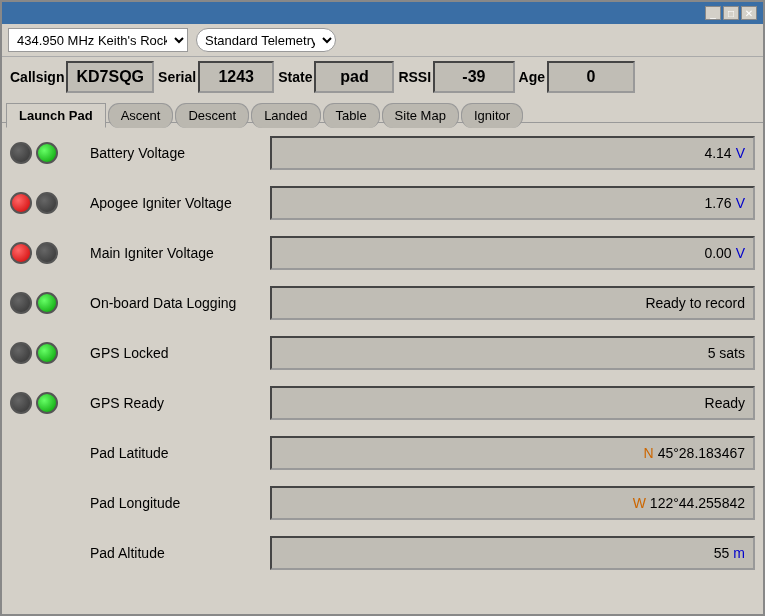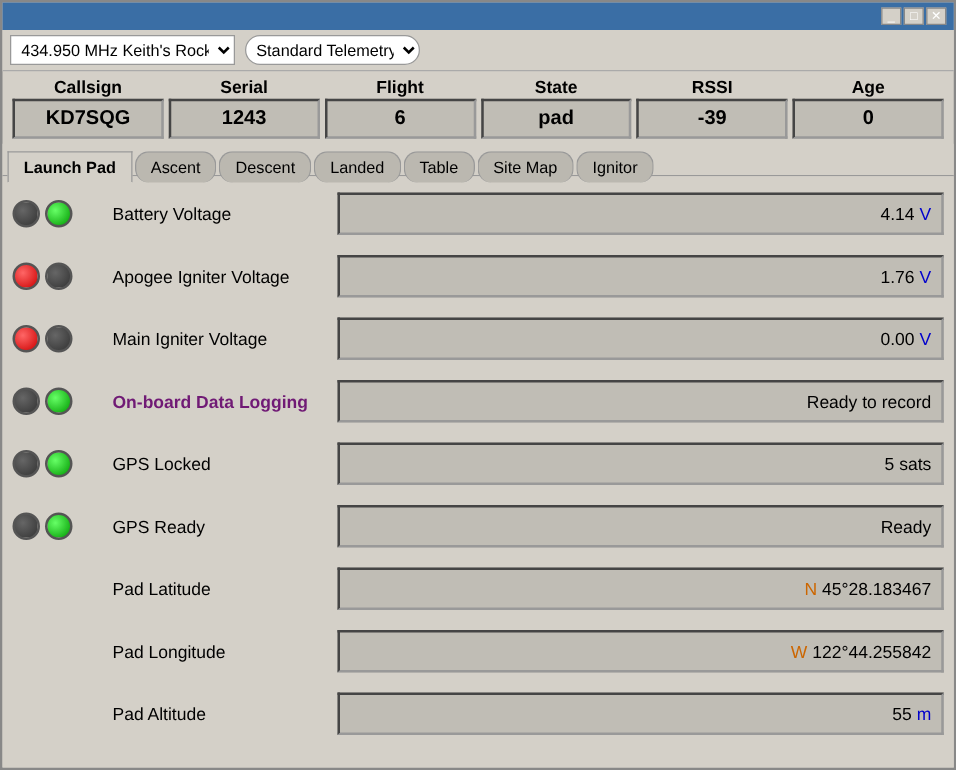--- a/index.html
+++ b/index.html
@@ -70,21 +70,21 @@
     }
     .header-grid {
       display: grid;
       grid-template-columns: repeat(6, 1fr);
       padding: 4px 8px;
       gap: 4px;
       flex-shrink: 0;
     }
     .header-cell {
       display: flex;
-      flex-direction: column;
+      flex-direction: row;
       align-items: center;
       gap: 2px;
     }
     .header-label {
       font-weight: bold;
       font-size: 14px;
       color: #000;
     }
     .header-value {
       background: #c0bdb5;
@@ -155,21 +155,21 @@
     }
     .led-dark { background: radial-gradient(circle at 35% 35%, #666, #333); }
     .led-green { background: radial-gradient(circle at 35% 35%, #66ff66, #009900); }
     .led-red { background: radial-gradient(circle at 35% 35%, #ff6666, #cc0000); }
     .row-label {
       width: 180px;
       flex-shrink: 0;
       font-size: 14px;
       color: #000;
     }
-    .row-label.green-text { color: #701a75; font-weight: bold; }
+    .row-label.green-text { color: #000000; }
     .row-value-box {
       flex: 1;
       background: #c0bdb5;
       border: 2px inset #999;
       height: 34px;
       display: flex;
       align-items: center;
       justify-content: flex-end;
       padding: 0 8px;
       font-size: 14px;
@@ -203,24 +203,20 @@
   </div>
 
   <div class="header-grid">
   <div class="header-cell">
     <span class="header-label">Callsign</span>
     <div class="header-value">KD7SQG</div>
   </div>
       <div class="header-cell">
     <span class="header-label">Serial</span>
     <div class="header-value">1243</div>
-  </div>
-      <div class="header-cell">
-    <span class="header-label">Flight</span>
-    <div class="header-value">6</div>
   </div>
       <div class="header-cell">
     <span class="header-label">State</span>
     <div class="header-value">pad</div>
   </div>
       <div class="header-cell">
     <span class="header-label">RSSI</span>
     <div class="header-value">-39</div>
   </div>
       <div class="header-cell">

